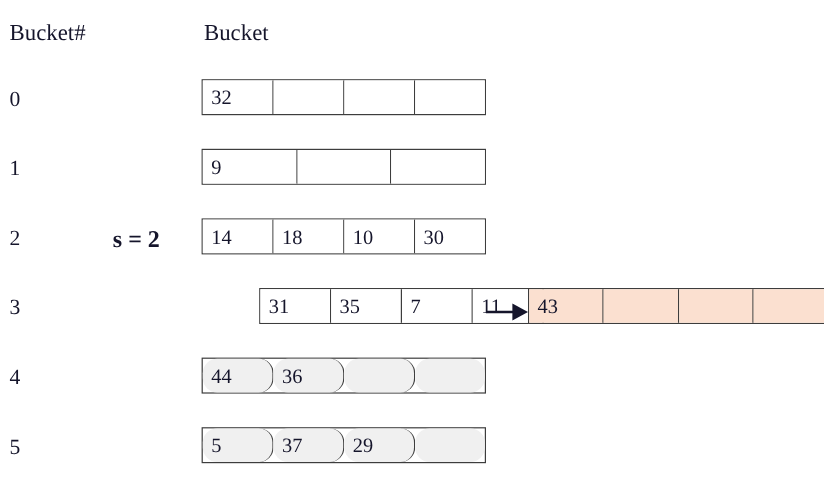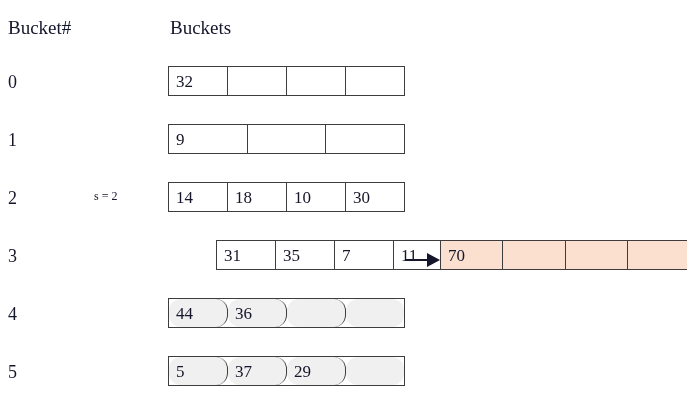--- a/index.html
+++ b/index.html
@@ -37,23 +37,23 @@
     font-size: 18px;
     line-height: 1;
     white-space: nowrap;
     color: #15152b;
   }
 
   
   #s-label {
     position: absolute;
     left: 94px;
-    font-size: 12px;
+    font-size: 20px;
     line-height: 1;
-    font-weight: 400;
+    font-weight: 700;
     white-space: nowrap;
     color: #15152b;
   }
 
   
   .bucket-row {
     position: absolute;
     display: flex;
     height: 30px;
     border: 1.5px solid #3d3d3d;
@@ -90,21 +90,21 @@
     height: 20px;
   }
 </style>
 </head>
 <body>
 
 <div id="diagram">
 
   <div class="hdr" id="hdr-bucketnum">Bucket#</div>
 
-  <div class="hdr" id="hdr-buckets">Buckets</div>
+  <div class="hdr" id="hdr-buckets">Bucket</div>
 
   <div id="s-label" style="top: 190px;">s = 2</div>
 
   <div class="row-index" style="top: 73px;">0</div>
   <div class="row-index" style="top: 131px;">1</div>
   <div class="row-index" style="top: 189px;">2</div>
   <div class="row-index" style="top: 247px;">3</div>
   <div class="row-index" style="top: 305px;">4</div>
   <div class="row-index" style="top: 363px;">5</div>
 
@@ -148,19 +148,19 @@
     <div class="cell fill-gray">29</div>
     <div class="cell fill-gray"></div>
   </div>
 
   <svg id="overflow-arrow" viewBox="0 0 36 20">
     <line x1="0" y1="10" x2="24" y2="10" stroke="#15152b" stroke-width="2"></line>
     <polygon points="22,3 35,10 22,17" fill="#15152b"></polygon>
   </svg>
 
   <div class="bucket-row overflow" style="top: 240px;">
-    <div class="cell fill-peach">70</div>
+    <div class="cell fill-peach">43</div>
     <div class="cell fill-peach"></div>
     <div class="cell fill-peach"></div>
     <div class="cell fill-peach"></div>
   </div>
 
 </div>
 
 </body></html>

